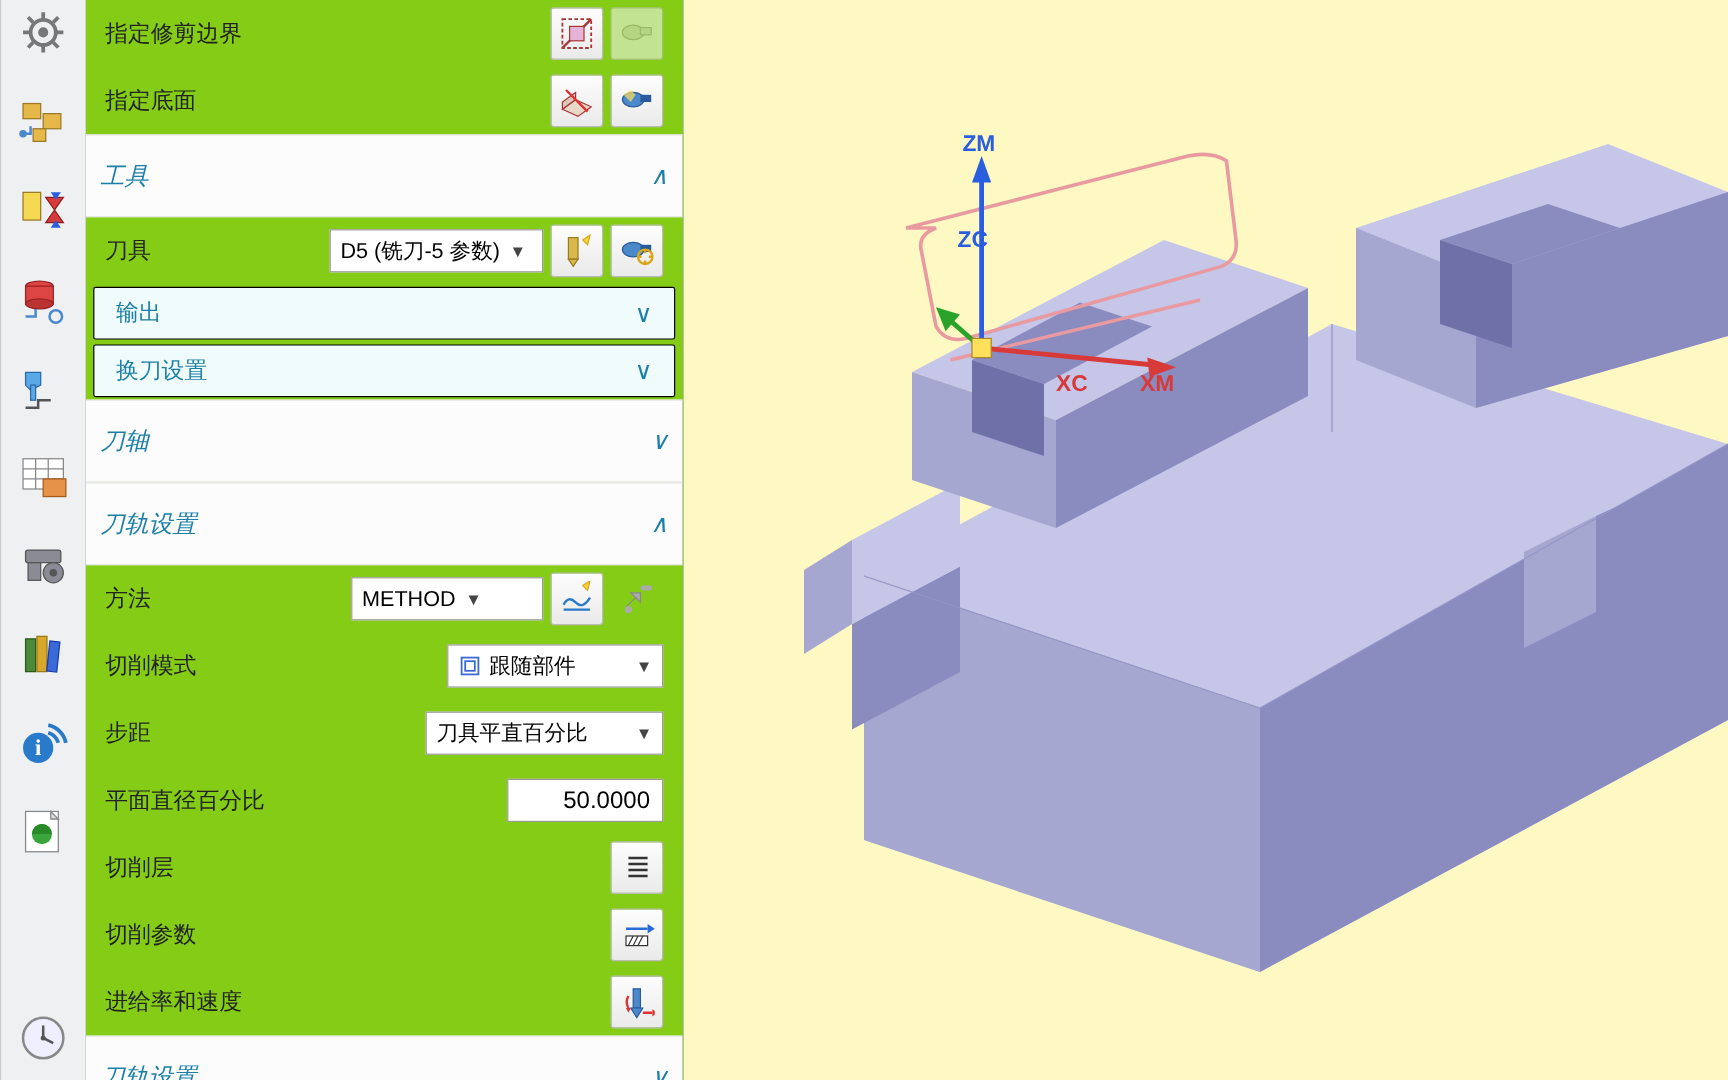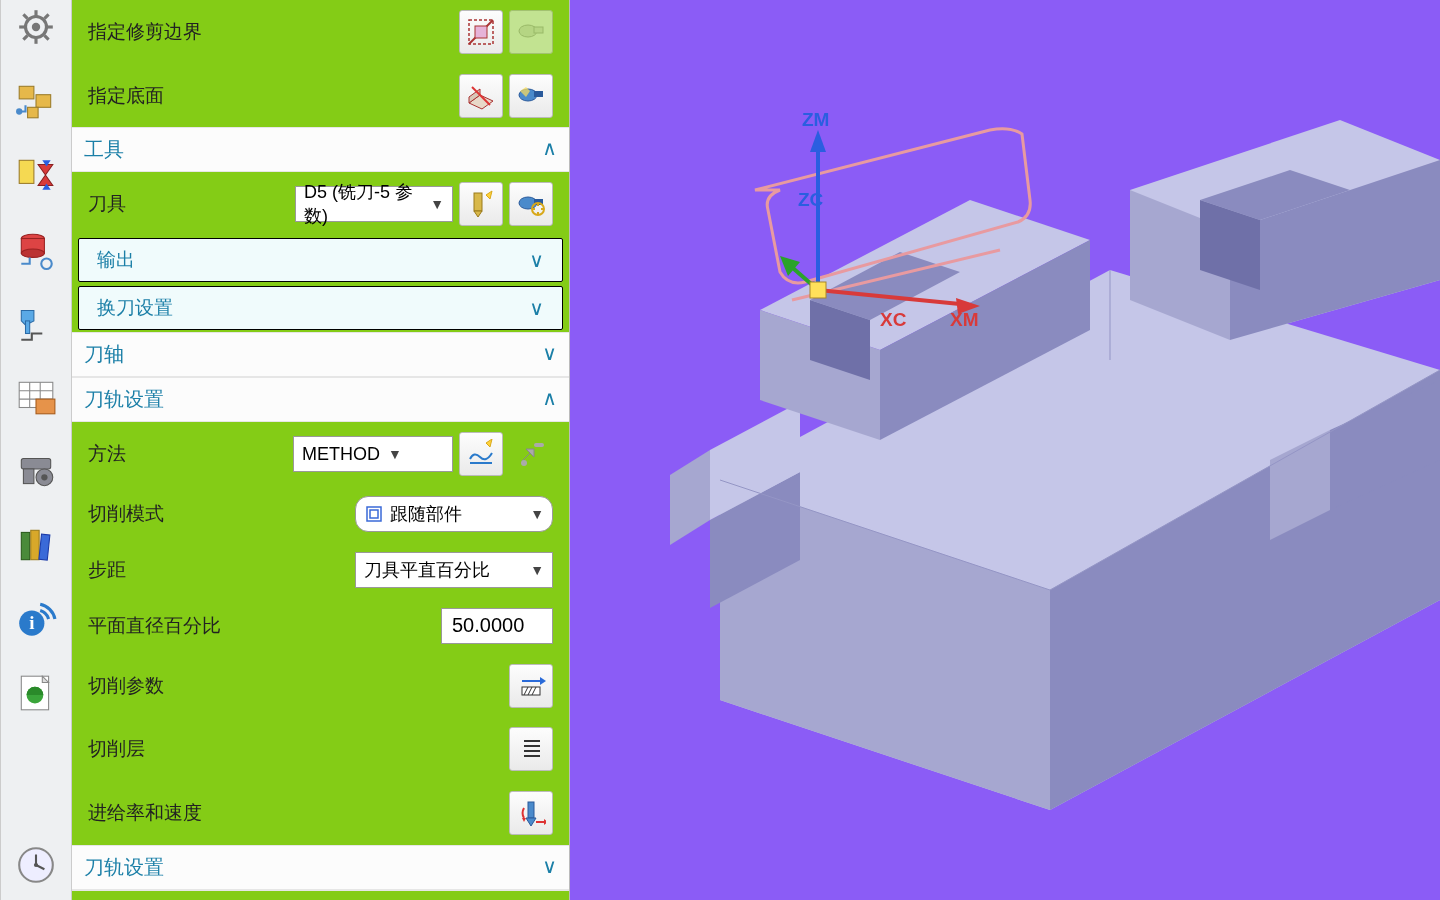--- a/index.html
+++ b/index.html
@@ -11,36 +11,36 @@
   .vtb-item { width: 52px; height: 46px; display: flex; align-items: center; justify-content: center; cursor: pointer; }
   .vtb-item svg { width: 42px; height: 42px; }
   .vtb-spacer { flex: 1; }
   .vtb-clock { margin-bottom: 12px; }
 
   
   .panel { width: 498px; background: #84cc16; border-right: 1px solid #bbb; display: flex; flex-direction: column; overflow-y: auto; }
   .row { display: flex; align-items: center; padding: 10px 16px; min-height: 56px; }
   .row-label { flex: 0 0 auto; font-size: 19px; color: #222; }
   .row-spacer { flex: 1; }
-  .section-head { display: flex; align-items: flex-start; padding: 8px 12px; color: #1b7fa7; font-size: 20px; background: #fcfcfc; border-top: 1px solid #e6e6e6; border-bottom: 1px solid #e6e6e6; cursor: pointer; }
+  .section-head { display: flex; align-items: center; padding: 20px 12px; color: #1b7fa7; font-size: 20px; background: #fcfcfc; border-top: 1px solid #e6e6e6; border-bottom: 1px solid #e6e6e6; cursor: pointer; font-style: italic; }
   .section-head .chev { margin-left: auto; color: #1b7fa7; font-size: 20px; }
   .sub-head { display: flex; align-items: center; padding: 8px 18px; margin: 2px 6px; color: #1b7fa7; font-size: 19px; background: #f0fbfc; border: 1px solid #000000; border-radius: 2px; cursor: pointer; }
   .sub-head .chev { margin-left: auto; color: #1b7fa7; font-size: 20px; }
 
   .icon-btn { width: 44px; height: 44px; border: 1px solid #bbb; background: linear-gradient(#fdfdfd,#eaeaea); border-radius: 3px; display: flex; align-items: center; justify-content: center; margin-left: 6px; cursor: pointer; }
   .icon-btn.plain { border: 1px solid transparent; background: transparent; }
   .icon-btn svg { width: 30px; height: 30px; }
   .icon-btn.disabled { opacity: .55; background: #f6f6f6; }
 
   .select { display: flex; align-items: center; border: 1px solid #999; background: #fff; height: 36px; padding: 0 8px; font-size: 18px; cursor: pointer; }
   .select .caret { margin-left: 8px; font-size: 14px; color: #444; }
-  .input { border: 1px solid #999; background: #fff; height: 36px; padding: 0 10px; font-size: 20px; width: 112px; font-family: inherit; }
+  .input { border: 1px solid #999; background: #fff; height: 36px; padding: 0 10px; font-size: 20px; text-align: right; width: 130px; font-family: inherit; }
   
   
-  .viewport { flex: 1; background: #8b5cf6; position: relative; overflow: hidden; }
+  .viewport { flex: 1; background: #fef9c3; position: relative; overflow: hidden; }
   .viewport svg.scene { position: absolute; inset: 0; width: 100%; height: 100%; }
   .axis-label { font-size: 19px; font-weight: 600; font-family: Arial, sans-serif; }
 </style>
 </head>
 <body>
 
 <div class="app">
 
   <div class="vtoolbar">
     <div class="vtb-item">
@@ -184,21 +184,21 @@
     </div>
 
     <div class="section-head">
       <span>工具</span>
       <span class="chev">∧</span>
     </div>
 
     <div class="row">
       <span class="row-label">刀具</span>
       <span class="row-spacer"></span>
-      <div class="select" style="width:158px;">
+      <div class="select" style="width:178px;">
         <span>D5 (铣刀-5 参数)</span>
         <span class="caret">▼</span>
       </div>
       <div class="icon-btn">
         <svg viewBox="0 0 30 30">
             <rect x="8" y="4" width="8" height="18" fill="#d8b84a" stroke="#9a7a1a"></rect>
             <polygon points="8,22 16,22 12,28" fill="#d8b84a" stroke="#9a7a1a"></polygon>
             <path d="M20 6 L26 2 L24 10 Z" fill="#ffd23a" stroke="#d8a81a"></path>
           </svg>
       </div>
@@ -250,21 +250,21 @@
             <path d="M6 22 L14 14 L10 10 L18 10 L18 18 L14 14" fill="#aaa" stroke="#888"></path>
             <circle cx="8" cy="24" r="3" fill="#aaa"></circle>
             <rect x="18" y="4" width="10" height="4" rx="2" fill="#aaa"></rect>
           </svg>
       </div>
     </div>
 
     <div class="row">
       <span class="row-label">切削模式</span>
       <span class="row-spacer"></span>
-      <div class="select" style="width:198px;border-radius:13px;">
+      <div class="select" style="width:180px;">
         <svg width="20" height="20" viewBox="0 0 20 20" style="margin-right:6px;">
             <rect x="3" y="3" width="14" height="14" fill="none" stroke="#3a6ad8" stroke-width="1.5"></rect>
             <rect x="6" y="6" width="8" height="8" fill="none" stroke="#3a6ad8" stroke-width="1.5"></rect>
           </svg>
         <span>跟随部件</span>
         <span class="row-spacer"></span>
         <span class="caret">▼</span>
       </div>
     </div>
 
@@ -275,50 +275,50 @@
         <span>刀具平直百分比</span>
         <span class="row-spacer"></span>
         <span class="caret">▼</span>
       </div>
     </div>
 
     <div class="row">
       <span class="row-label">平面直径百分比</span>
       <span class="row-spacer"></span>
       <input class="input" value="50.0000" style="">
+    </div>
+
+    <div class="row">
+      <span class="row-label">切削层</span>
+      <span class="row-spacer"></span>
+      <div class="icon-btn">
+        <svg viewBox="0 0 30 30">
+            <line x1="8" y1="7" x2="24" y2="7" stroke="#333" stroke-width="2"></line>
+            <line x1="8" y1="12" x2="24" y2="12" stroke="#333" stroke-width="2"></line>
+            <line x1="8" y1="17" x2="24" y2="17" stroke="#333" stroke-width="2"></line>
+            <line x1="8" y1="22" x2="24" y2="22" stroke="#333" stroke-width="2"></line>
+          </svg>
+      </div>
     </div>
 
     <div class="row">
       <span class="row-label">切削参数</span>
       <span class="row-spacer"></span>
       <div class="icon-btn">
         <svg viewBox="0 0 30 30">
             <line x1="6" y1="10" x2="24" y2="10" stroke="#2a6ad8" stroke-width="2"></line>
             <polygon points="24,6 30,10 24,14" fill="#2a6ad8"></polygon>
             <rect x="6" y="16" width="18" height="8" fill="#fff" stroke="#333"></rect>
             <line x1="8" y1="24" x2="12" y2="16" stroke="#333"></line>
             <line x1="12" y1="24" x2="16" y2="16" stroke="#333"></line>
             <line x1="16" y1="24" x2="20" y2="16" stroke="#333"></line>
           </svg>
       </div>
     </div>
 
-    <div class="row">
-      <span class="row-label">切削层</span>
-      <span class="row-spacer"></span>
-      <div class="icon-btn">
-        <svg viewBox="0 0 30 30">
-            <line x1="8" y1="7" x2="24" y2="7" stroke="#333" stroke-width="2"></line>
-            <line x1="8" y1="12" x2="24" y2="12" stroke="#333" stroke-width="2"></line>
-            <line x1="8" y1="17" x2="24" y2="17" stroke="#333" stroke-width="2"></line>
-            <line x1="8" y1="22" x2="24" y2="22" stroke="#333" stroke-width="2"></line>
-          </svg>
-      </div>
-    </div>
-
 
     <div class="row">
       <span class="row-label">进给率和速度</span>
       <span class="row-spacer"></span>
       <div class="icon-btn">
         <svg viewBox="0 0 30 30">
             <rect x="12" y="4" width="6" height="16" fill="#4a8acb" stroke="#2a5a9b"></rect>
             <polygon points="10,20 20,20 15,28" fill="#4a8acb" stroke="#2a5a9b"></polygon>
             <path d="M8 10 A10 10 0 0 0 8 20" fill="none" stroke="#d33" stroke-width="2"></path>
             <polygon points="6,20 10,20 8,24" fill="#d33"></polygon>

